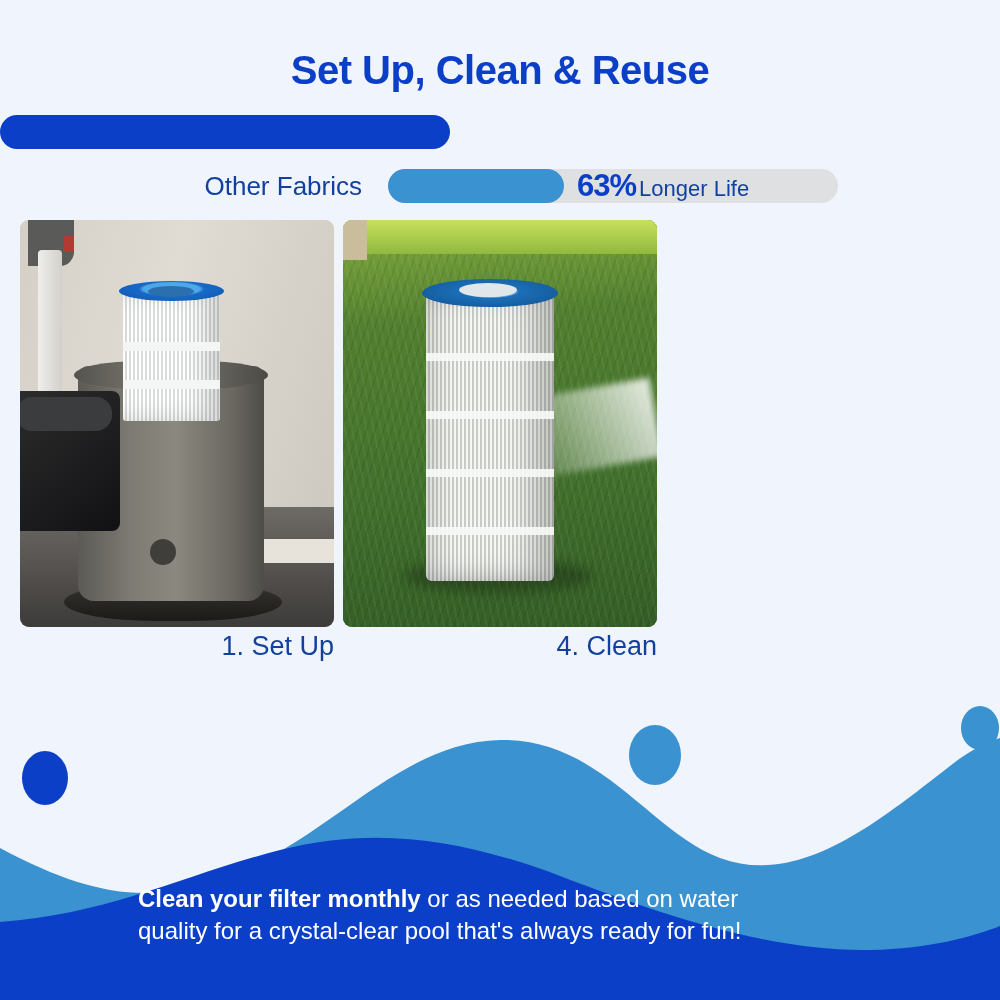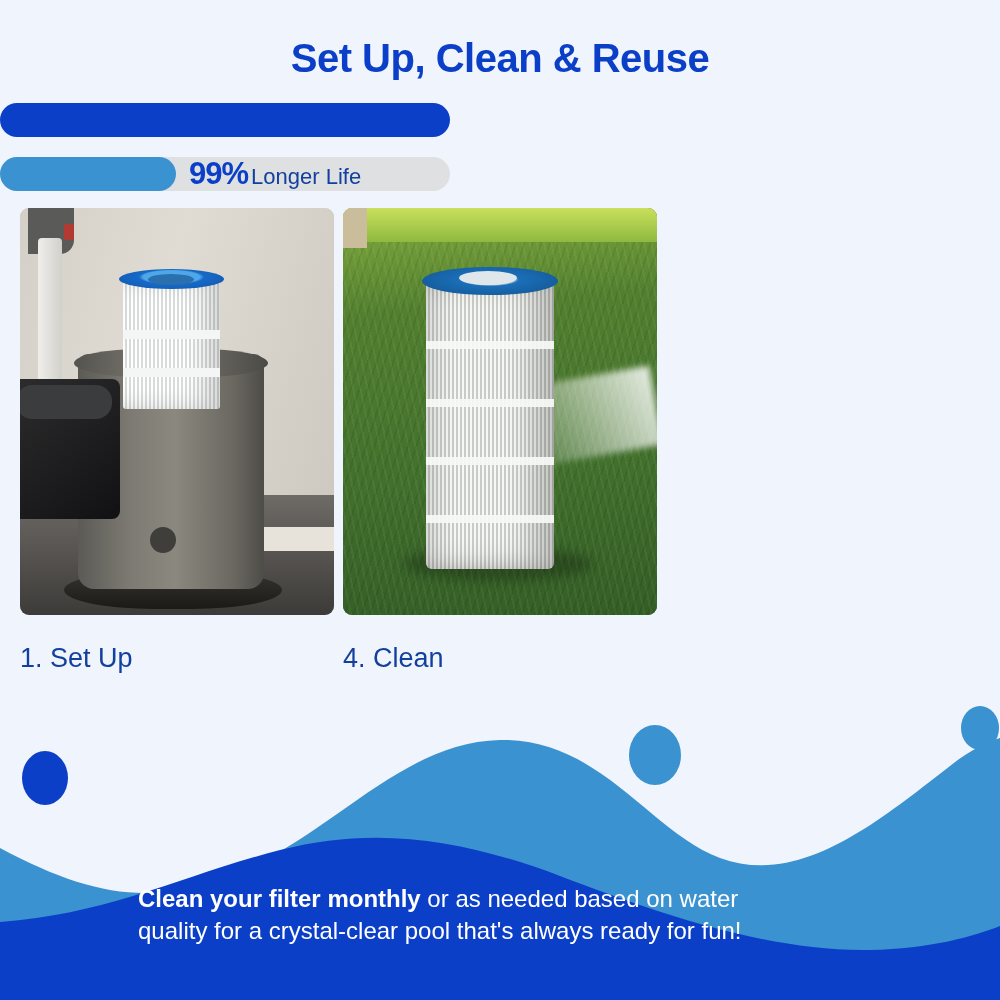--- a/index.html
+++ b/index.html
@@ -11,21 +11,21 @@
     overflow:hidden;
   }
 
   
   .title {
     text-align:center;
     font-size:40px;
     font-weight:bold;
     color:#0B3FC8;
     letter-spacing:-0.5px;
-    padding-top:36px;
+    padding-top:48px;
     line-height:1.1;
   }
 
   
   .compare { margin-top:20px; }
   .bar-row {
     display:flex;
     align-items:center;
     height:40px;
     margin-bottom:14px;
@@ -82,24 +82,24 @@
     margin-top:14px;
   }
   .photo-card { width:314px; }
   .photo {
     position:relative;
     height:407px;
     border-radius:9px;
     overflow:hidden;
   }
   .caption {
-    text-align:left;
+    text-align:right;
     font-size:27px;
     color:#12409E;
-    margin-top:28px;
+    margin-top:4px;
   }
 
   
   .p1 { background:linear-gradient(160deg,#cdc8c0 0%,#d9d4cc 45%,#c7c2ba 100%); }
   .p1 .wall { position:absolute; inset:0;
     background:linear-gradient(105deg,#d4cfc7 0%,#e0dcd4 40%,#cbc6be 100%); }
   .p1 .floor { position:absolute; left:0; right:0; bottom:0; height:120px;
     background:linear-gradient(180deg,#6e6a66,#3d3b39); }
   .p1 .pipe { position:absolute; left:18px; top:30px; width:24px; height:200px;
     background:linear-gradient(90deg,#efeeea,#d2d0cb); border-radius:4px; }
@@ -237,24 +237,25 @@
 
 <div class="compare">
 
   <div class="bar-row">
     <div class="bar-track">
       <div class="bar-fill premium" style="width: 100%; background: rgb(11, 63, 200);"></div>
     </div>
   </div>
 
   <div class="bar-row">
+    <div class="bar-label">Other Fabrics</div>
     <div class="bar-track grey">
       <div class="bar-fill other" style="width: 39%; background: rgb(59, 146, 208);"></div>
       <div class="bar-annotation">
-        <span class="pct">99%</span>
+        <span class="pct">63%</span>
         <span class="pct-label">Longer Life</span>
       </div>
     </div>
   </div>
 
 </div>
 
 <div class="photos">
 
   <div class="photo-card">

